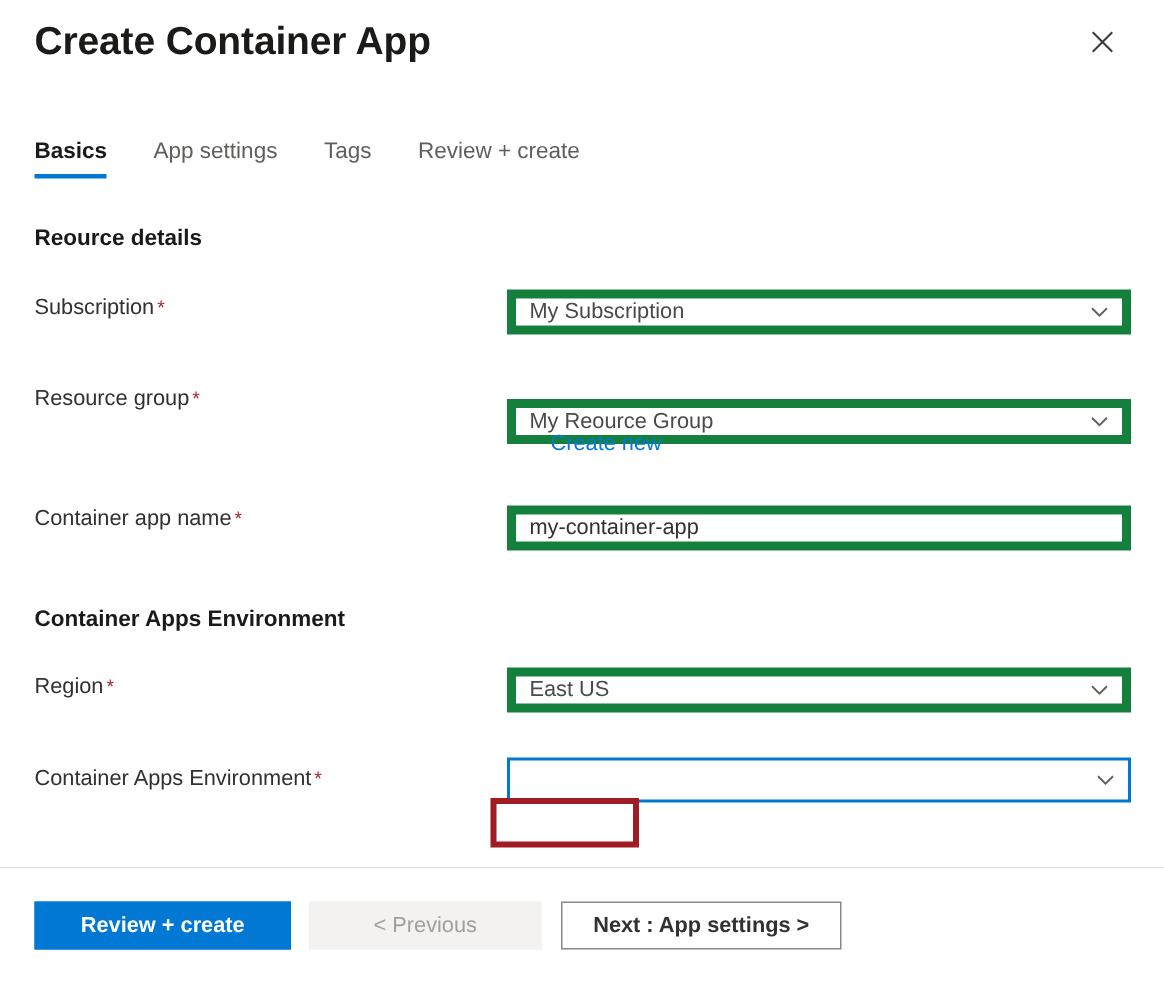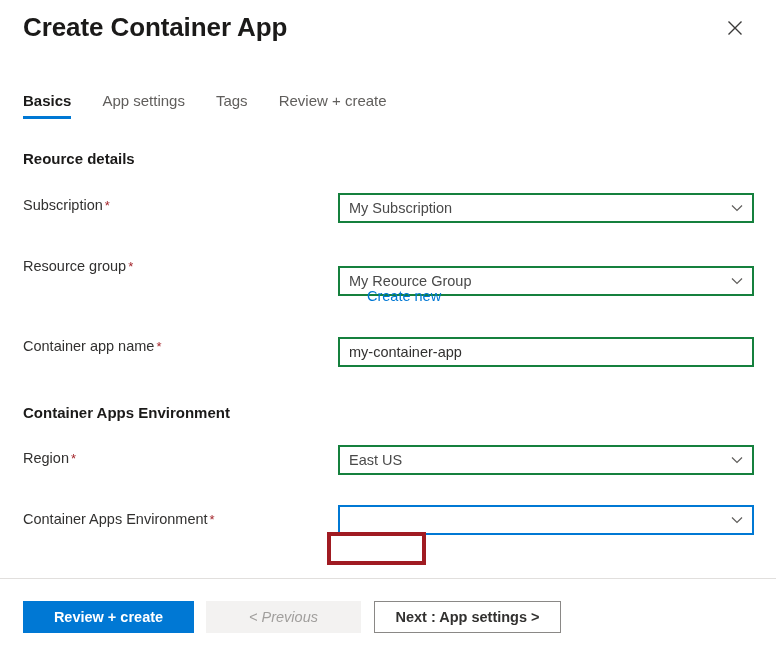--- a/index.html
+++ b/index.html
@@ -112,21 +112,21 @@
     vertical-align: baseline;
     margin-left: 2px;
   }
 
   .control {
     position: absolute;
     left: 338px;
     width: 416px;
     height: 30px;
     box-sizing: border-box;
-    border: 2px solid #15803d;
+    border: 6px solid #15803d;
     background: #ffffff;
     display: flex;
     align-items: center;
   }
   .control.focused {
     border: 2px solid #0078d4;
   }
   .control-value {
     flex: 1 1 auto;
     padding-left: 9px;
@@ -209,21 +209,20 @@
     font-weight: 700;
   }
   .btn-disabled {
     left: 206px;
     top: 22px;
     width: 155px;
     background: #f3f2f1;
     color: #a19f9d;
     border: 1px solid #f3f2f1;
     cursor: default;
-    font-style: italic;
   }
   .btn-secondary {
     left: 374px;
     top: 22px;
     width: 187px;
     background: #ffffff;
     color: #323130;
     border: 1px solid #8a8886;
     font-weight: 600;
   }

